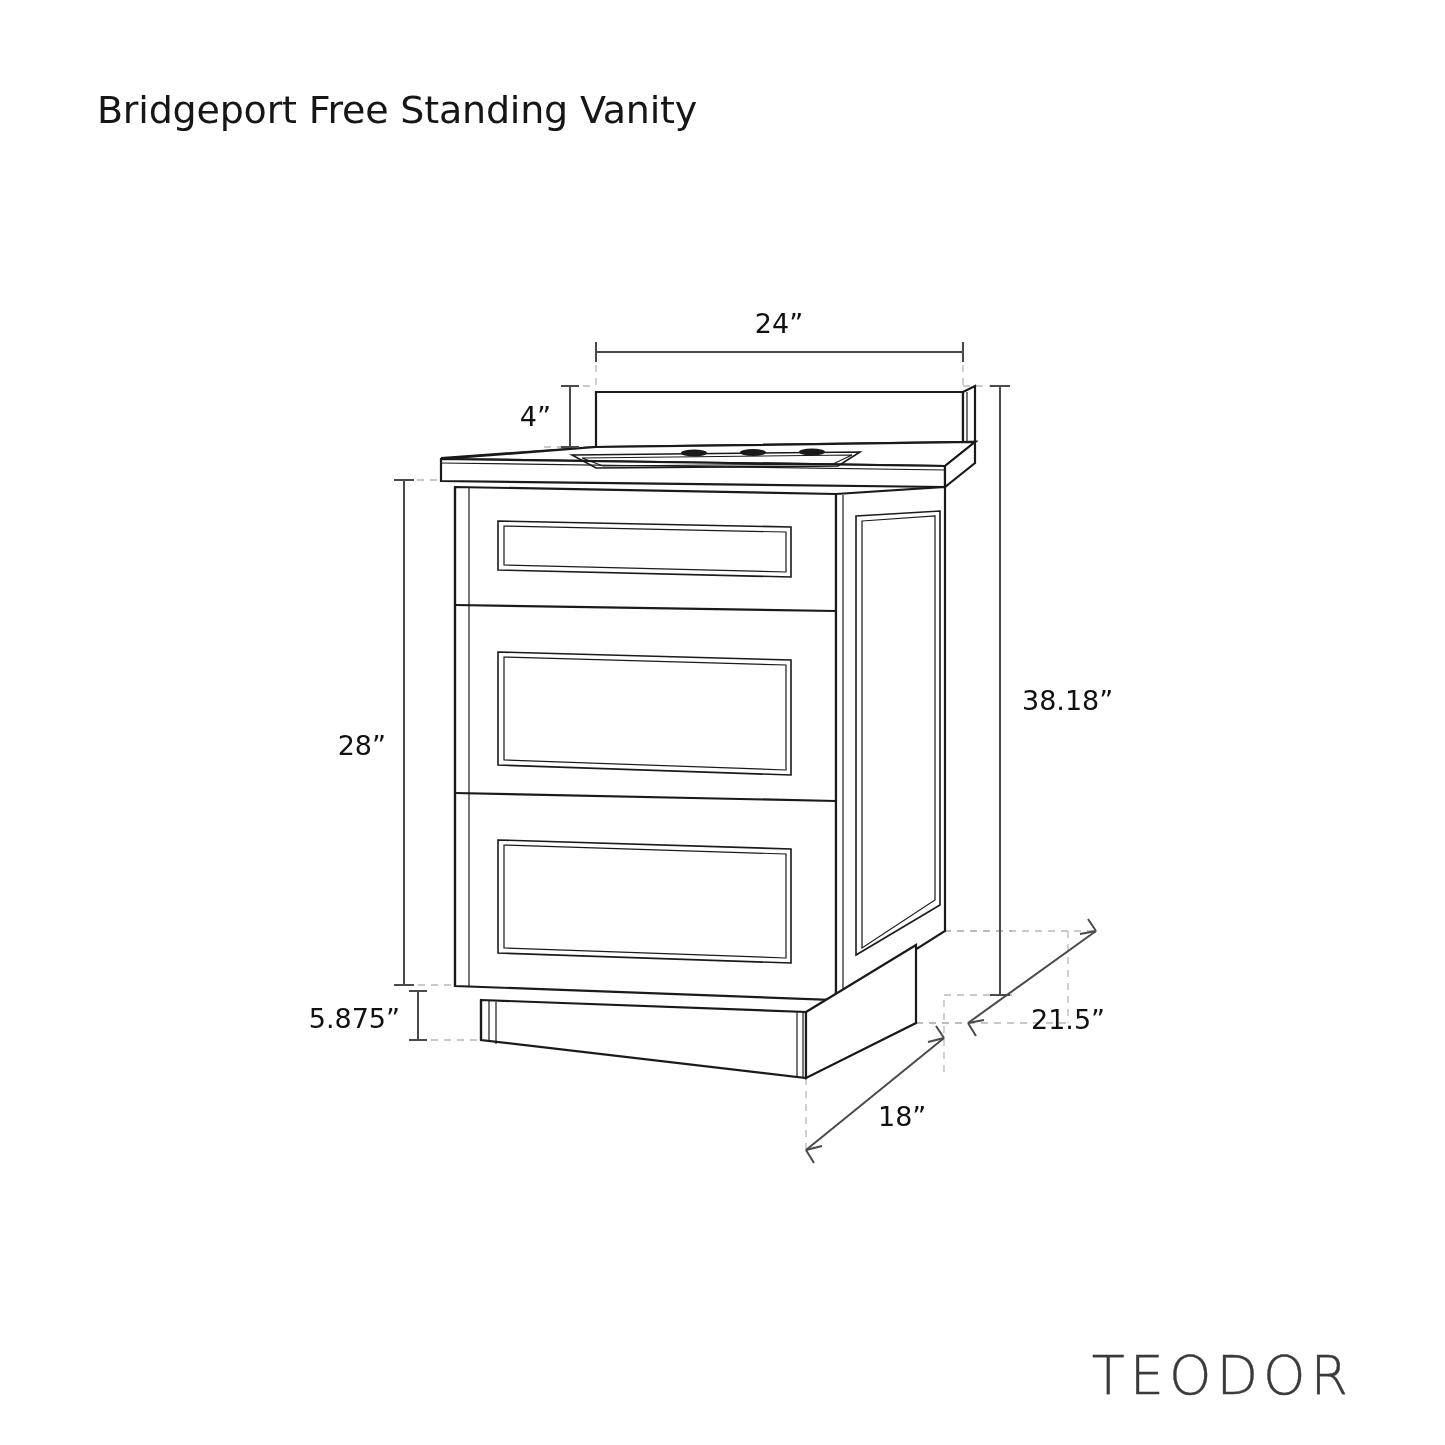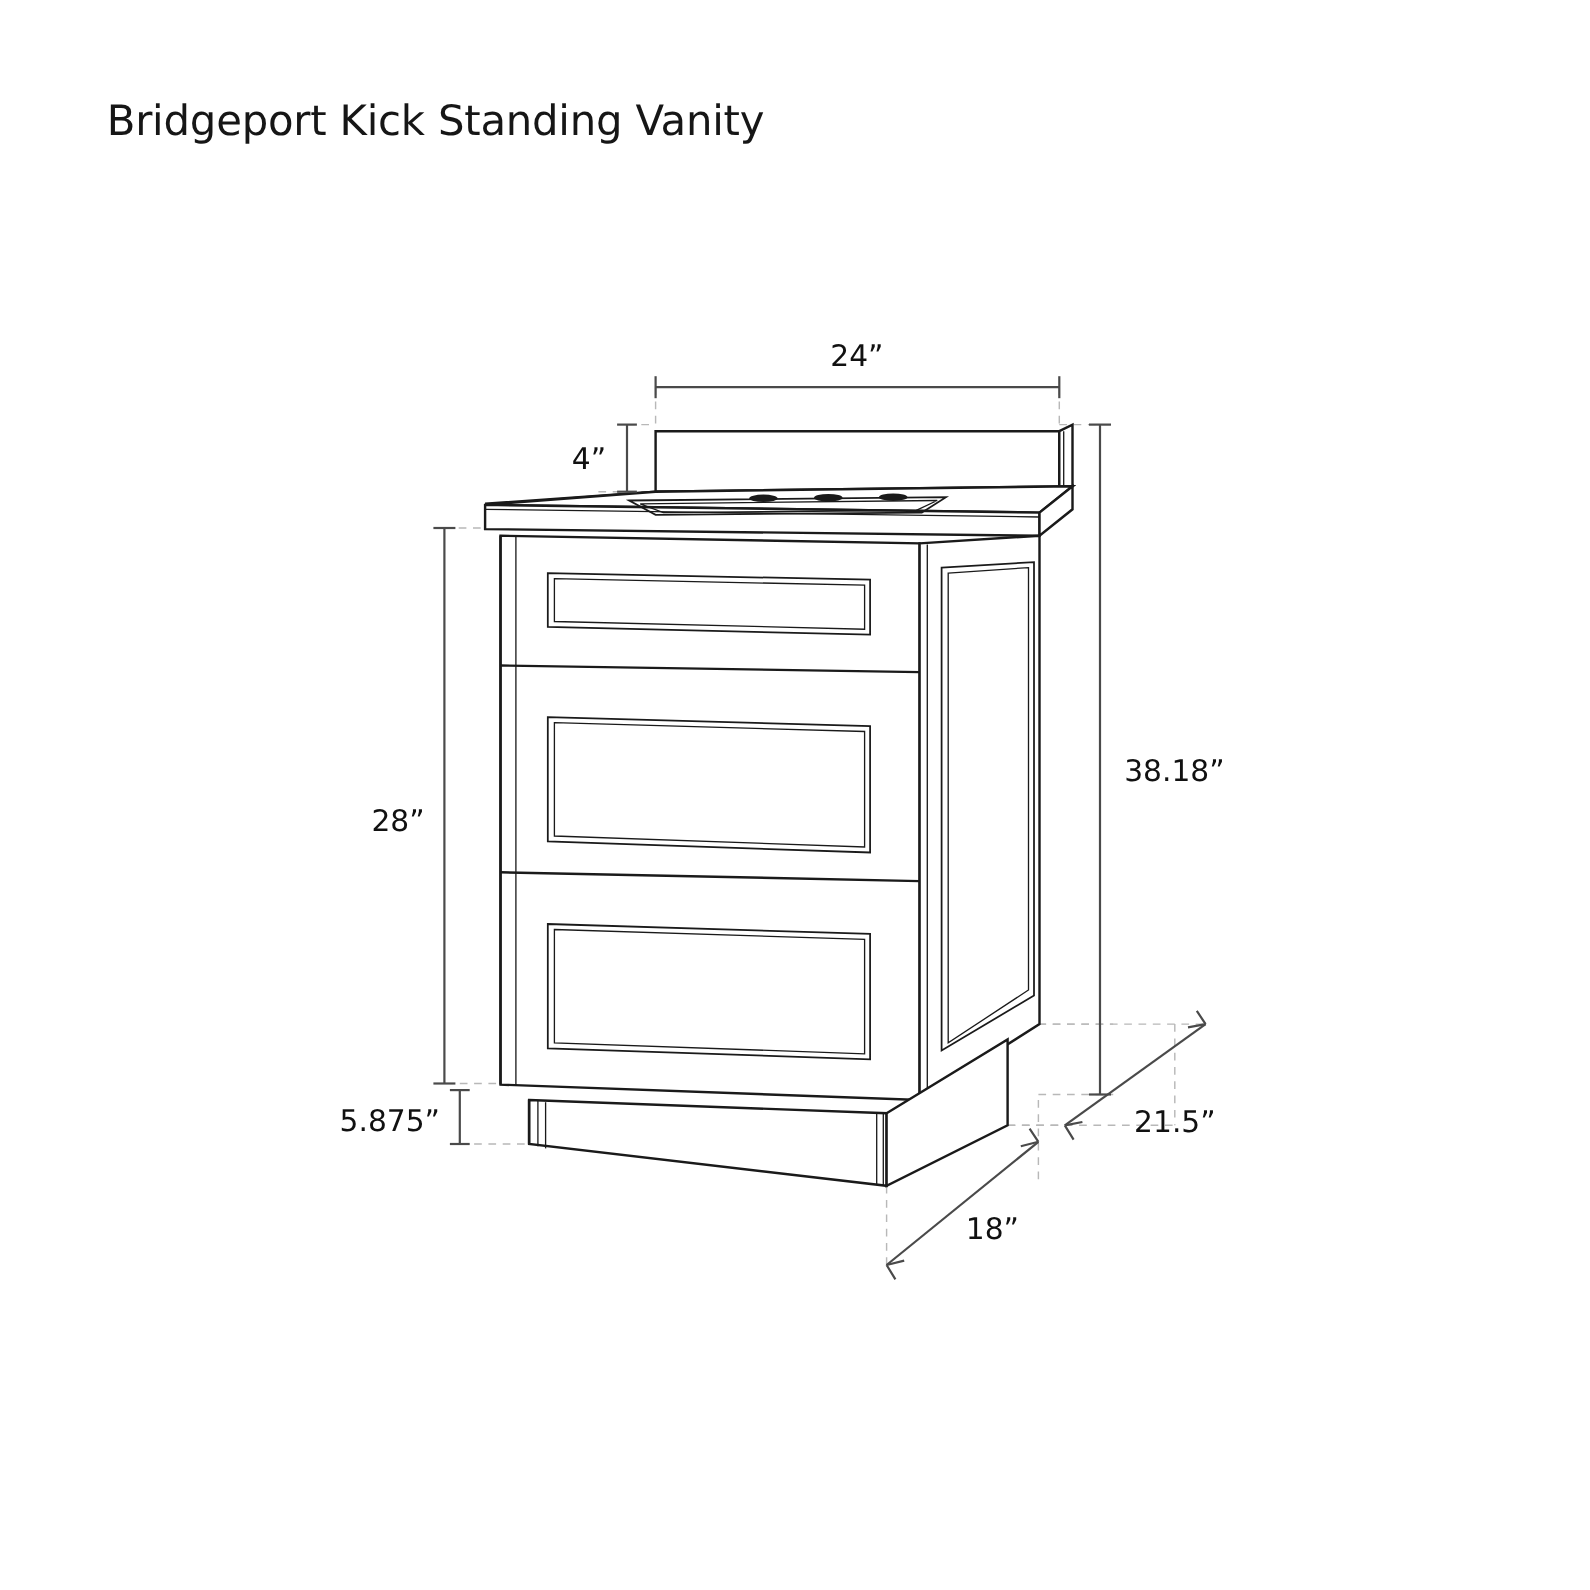--- a/index.html
+++ b/index.html
@@ -68,21 +68,21 @@
   .dimline { fill: none; stroke: #4a4a4a; stroke-width: 2.0; }
   .dimtick { fill: none; stroke: #4a4a4a; stroke-width: 2.0; }
   .hole    { fill: #1a1a1a; stroke: none; }
 </style>
 </head>
 <body>
 
 <div id="spec-sheet">
 
   <div class="title-block">
-    <div class="title-line">Bridgeport Kick Standing Vanity</div>
+    <div class="title-line">Bridgeport Free Standing Vanity</div>
   </div>
 
   <svg id="drawing" viewBox="0 0 1445 1445">
 
     <g>
 
       <path class="dash" d="M 596 352 L 596 392"></path>
       <path class="dash" d="M 963 352 L 963 392"></path>
       <path class="dash" d="M 570 386 L 596 386"></path>
       <path class="dash" d="M 963 386 L 1012 386"></path>
@@ -233,14 +233,15 @@
 
     <g>
       <path class="dimline" d="M 806 1150 L 944 1038"></path>
       <path class="dimtick" d="M 806 1150 L 822 1146 M 806 1150 L 814 1163"></path>
       <path class="dimtick" d="M 944 1038 L 928 1042 M 944 1038 L 936 1026"></path>
       <text class="dim" x="878" y="1126" text-anchor="start">18”</text>
     </g>
 
   </svg>
 
+  <div class="brand-block">TEODOR</div>
 
 </div>
 
 </body></html>

